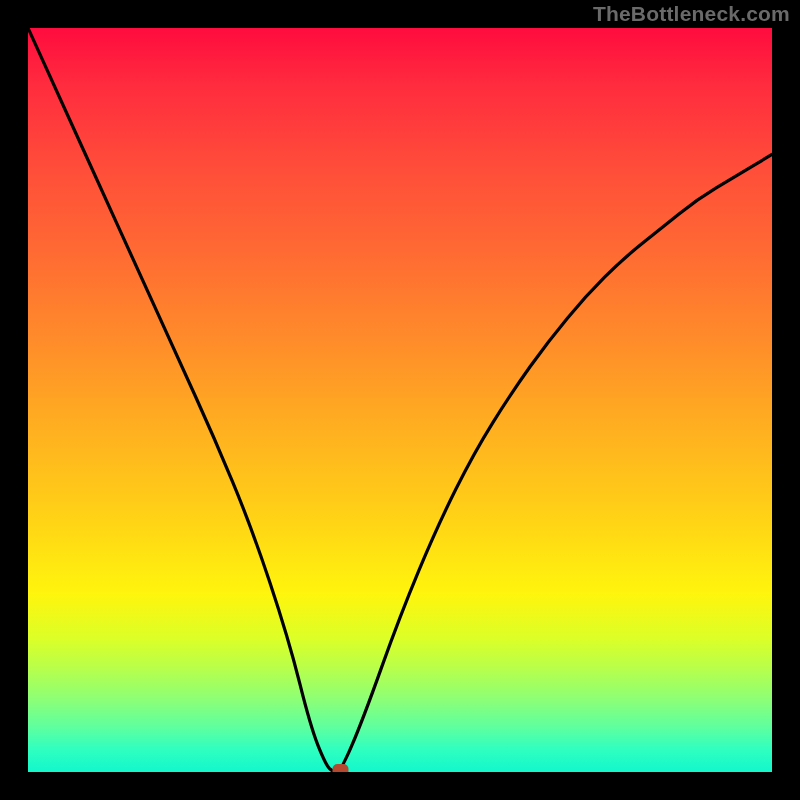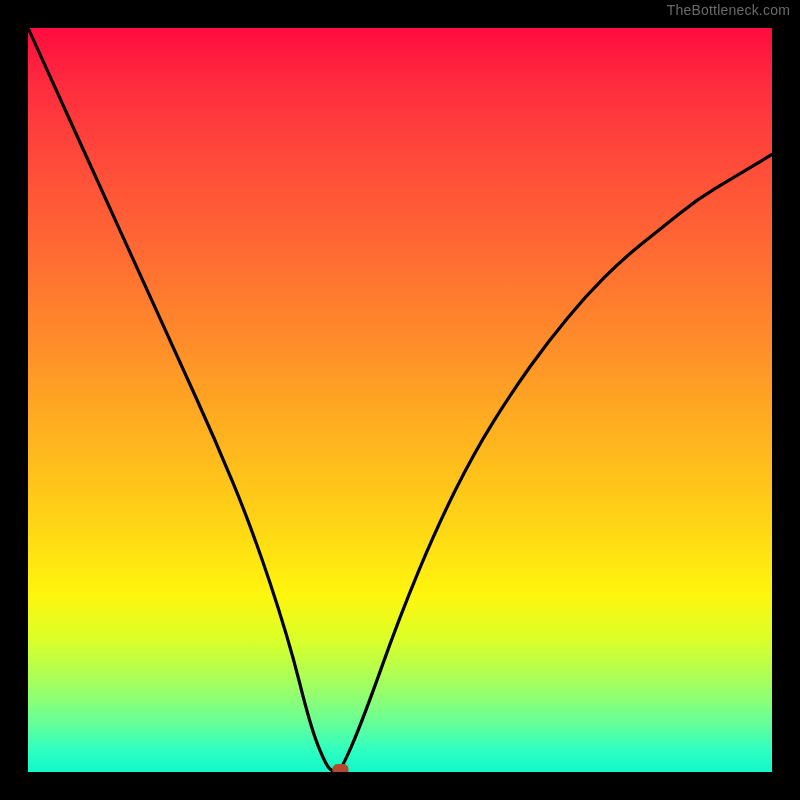--- a/index.html
+++ b/index.html
@@ -17,22 +17,22 @@
     left: 0;
     width: 800px;
     height: 800px;
     background: #000;
   }
   .watermark {
     position: absolute;
     top: 2px;
     right: 10px;
     color: #6a6a6a;
-    font-size: 14px;
-    font-weight: 400;
+    font-size: 21px;
+    font-weight: 700;
     letter-spacing: 0.2px;
     user-select: none;
   }
   .plot-area {
     position: absolute;
     top: 28px;
     left: 28px;
     width: 744px;
     height: 744px;
     

